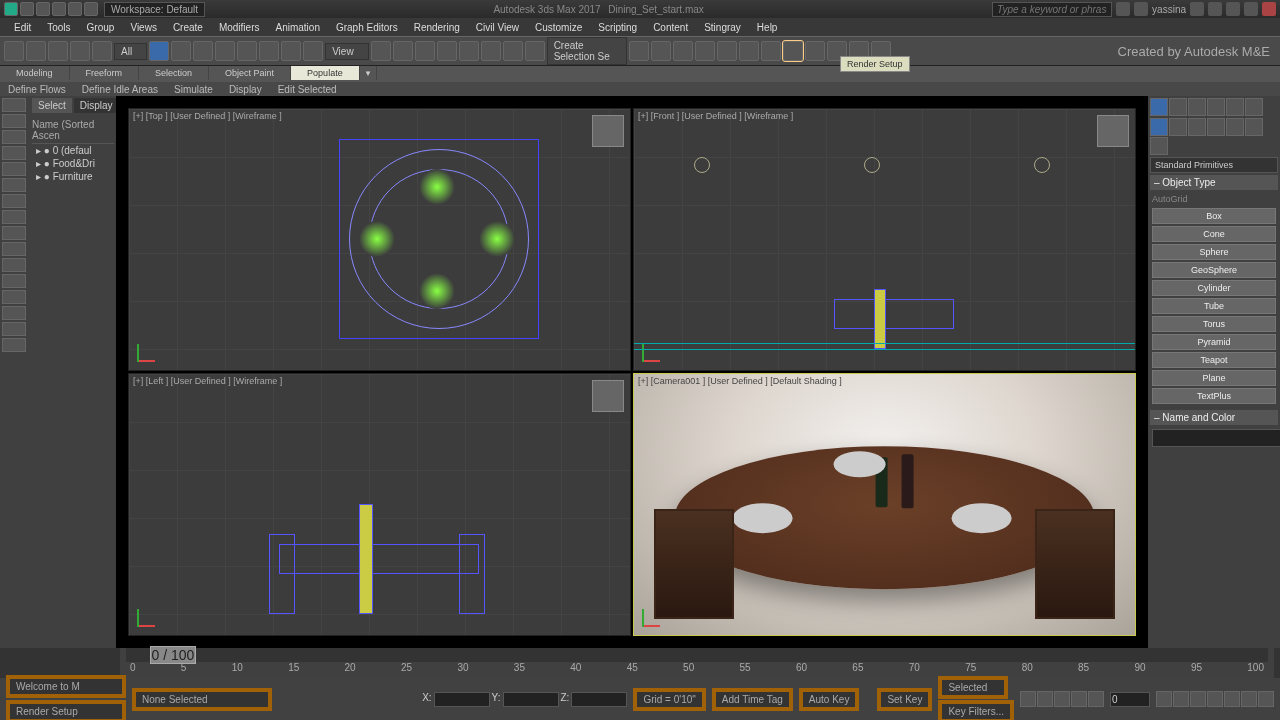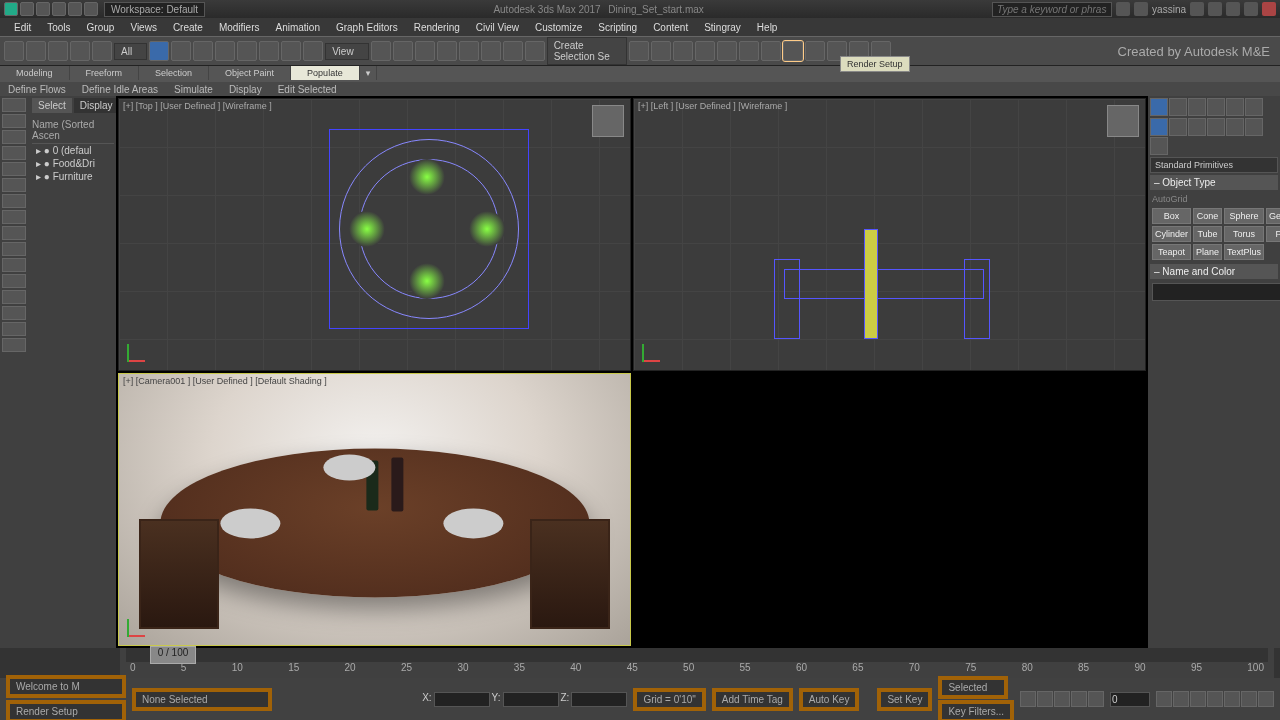--- a/index.html
+++ b/index.html
@@ -24,46 +24,46 @@
 .ribbon2 { height:14px; background:#484848; display:flex; align-items:center; font-size:9px; }
 .ribbon2 span { padding:1px 8px; color:#bbb; }
 .main { position:absolute; top:96px; bottom:72px; left:0; right:0; display:flex; }
 .leftbar { width:30px; background:#404040; display:flex; flex-direction:column; gap:2px; padding:2px; }
 .leftbar .t { width:24px; height:14px; background:#555; border:1px solid #666; }
 .leftpanel { width:86px; background:#404040; padding:2px; font-size:9px; }
 .leftpanel .tabs { display:flex; gap:2px; margin-bottom:4px; }
 .leftpanel .tabs span { padding:2px 6px; background:#333; color:#ccc; }
 .leftpanel .tabs span.act { background:#555; }
 .leftpanel .tree div { padding:1px 0 1px 4px; color:#ccc; white-space:nowrap; overflow:hidden; }
-.viewports { flex:1; display:grid; grid-template-columns:1fr 1fr; grid-template-rows:1fr 1fr; gap:2px; background:#000; padding:2px; }
+.viewports { flex:1; display:grid; grid-template-columns:1fr 1fr; grid-template-rows:1fr 1fr; gap:2px; background:#000; padding:12px; }
 .vp { background:#3c3c3c; position:relative; overflow:hidden; border:1px solid #222; }
 .vp.active { border:1px solid #c8c84a; }
 .vp .lbl { position:absolute; top:2px; left:4px; color:#aaa; font-size:9px; z-index:5; }
 .vp .grid { position:absolute; inset:0; background-image:linear-gradient(#555 1px,transparent 1px),linear-gradient(90deg,#555 1px,transparent 1px); background-size:48px 48px; opacity:.35; }
 .vp .wf { position:absolute; border:1px solid #55f; }
 .vp .light { position:absolute; width:16px; height:16px; border:1px solid #aa8; border-radius:50%; }
 .vp .cube { position:absolute; top:6px; right:6px; width:32px; height:32px; background:#666; border:1px solid #888; }
 .vp .axis { position:absolute; bottom:8px; left:8px; width:24px; height:24px; }
 .vp .axis::before { content:''; position:absolute; bottom:0; left:0; width:18px; height:2px; background:#d44; }
 .vp .axis::after { content:''; position:absolute; bottom:0; left:0; width:2px; height:18px; background:#3a3; }
 .vp.camera { background:radial-gradient(ellipse at 50% 30%,#f3f1ef 0%,#ddd5cd 45%,#aaa39a 100%); }
 .vp.camera .table { position:absolute; left:50%; top:55%; transform:translate(-50%,-50%); width:84%; height:55%; background:radial-gradient(ellipse at 50% 40%,#6b4028,#4a281a); border-radius:50%; box-shadow:0 12px 24px rgba(0,0,0,.4); }
 .rightpanel { width:132px; background:#404040; padding:2px; }
 .rightpanel .icons { display:flex; flex-wrap:wrap; gap:1px; margin-bottom:2px; }
 .rightpanel .icons span { width:18px; height:18px; background:#555; border:1px solid #666; }
 .rightpanel .hdr { background:#333; padding:2px 4px; color:#ccc; font-size:9px; border:1px solid #555; }
 .rightpanel .roll { background:#555; padding:2px 4px; color:#eee; font-size:10px; margin:2px 0; }
-.rightpanel .grid2 { display:grid; grid-template-columns:1fr 1fr 1fr 1fr; gap:2px; padding:2px; }
+.rightpanel .grid2 { display:grid; grid-template-columns:1fr; gap:2px; padding:2px; }
 .rightpanel .grid2 button { background:#666; border:1px solid #777; color:#eee; padding:2px; font-size:9px; }
 .rightpanel .colorrow { display:flex; gap:2px; padding:2px; }
 .rightpanel .colorrow input { flex:1; background:#222; border:1px solid #555; color:#ccc; padding:2px; }
 .rightpanel .colorrow .sw { width:18px; height:18px; background:#d23; }
 .timeslider { position:absolute; bottom:42px; left:120px; right:6px; height:30px; background:#404040; }
 .timeslider .track { height:14px; background:#333; position:relative; margin:0 6px; }
-.timeslider .track .knob { position:absolute; left:24px; top:-2px; width:46px; height:18px; background:#888; border:1px solid #aaa; color:#222; text-align:center; font-size:10px; }
+.timeslider .track .knob { position:absolute; left:24px; top:-2px; width:46px; height:18px; background:#888; border:1px solid #aaa; color:#222; text-align:center; font-size:14px; }
 .timeslider .ruler { display:flex; justify-content:space-between; padding:0 10px; font-size:8px; color:#aaa; }
 .statusbar { position:absolute; bottom:0; left:0; right:0; height:42px; background:#414141; display:flex; align-items:center; padding:2px 6px; gap:6px; font-size:9px; }
 .statusbar .box { background:#333; border:4px solid #a16207; padding:2px 6px; color:#aaa; }
 .statusbar .wide { width:120px; }
 .statusbar .xyz { display:flex; gap:2px; }
 .statusbar .xyz input { width:56px; background:#222; border:1px solid #555; color:#ccc; padding:1px 2px; }
 .statusbar .play { display:flex; gap:1px; margin-left:auto; }
 .statusbar .play span { width:16px; height:16px; background:#555; border:1px solid #666; }
 .circle { position:absolute; border:1px solid #88f; border-radius:50%; }
 .glow { position:absolute; border-radius:50%; background:radial-gradient(#8f4,#3c3c3c 70%); }
@@ -208,20 +208,33 @@
       <div class="grid"></div>
       <div class="cube"></div>
       <div class="axis"></div>
       <div class="circle" style="left:220px;top:40px;width:180px;height:180px"></div>
       <div class="circle" style="left:240px;top:60px;width:140px;height:140px"></div>
       <div class="glow" style="left:290px;top:60px;width:36px;height:36px"></div>
       <div class="glow" style="left:230px;top:112px;width:36px;height:36px"></div>
       <div class="glow" style="left:350px;top:112px;width:36px;height:36px"></div>
       <div class="glow" style="left:290px;top:164px;width:36px;height:36px"></div>
       <div class="wf" style="left:210px;top:30px;width:200px;height:200px;border-color:#44f"></div>
+    </div>
+    <div class="vp">
+      <div class="lbl">[+] [Front ] [User Defined ] [Wireframe ]</div>
+      <div class="grid"></div>
+      <div class="cube"></div>
+      <div class="axis"></div>
+      <div class="light" style="left:60px;top:48px"></div>
+      <div class="light" style="left:230px;top:48px"></div>
+      <div class="light" style="left:400px;top:48px"></div>
+      <div class="wf" style="left:200px;top:190px;width:120px;height:30px"></div>
+      <div class="wf" style="left:240px;top:180px;width:12px;height:60px;background:#cc4"></div>
+      <div style="position:absolute;left:0;right:0;top:234px;height:1px;background:#0aa"></div>
+      <div style="position:absolute;left:0;right:0;top:240px;height:1px;background:#0aa"></div>
     </div>
     <div class="vp">
       <div class="lbl">[+] [Left ] [User Defined ] [Wireframe ]</div>
       <div class="grid"></div>
       <div class="cube"></div>
       <div class="axis"></div>
       <div class="wf" style="left:150px;top:170px;width:200px;height:30px"></div>
       <div class="wf" style="left:230px;top:130px;width:14px;height:110px;background:#cc4"></div>
       <div class="wf" style="left:140px;top:160px;width:26px;height:80px"></div>
       <div class="wf" style="left:330px;top:160px;width:26px;height:80px"></div>

